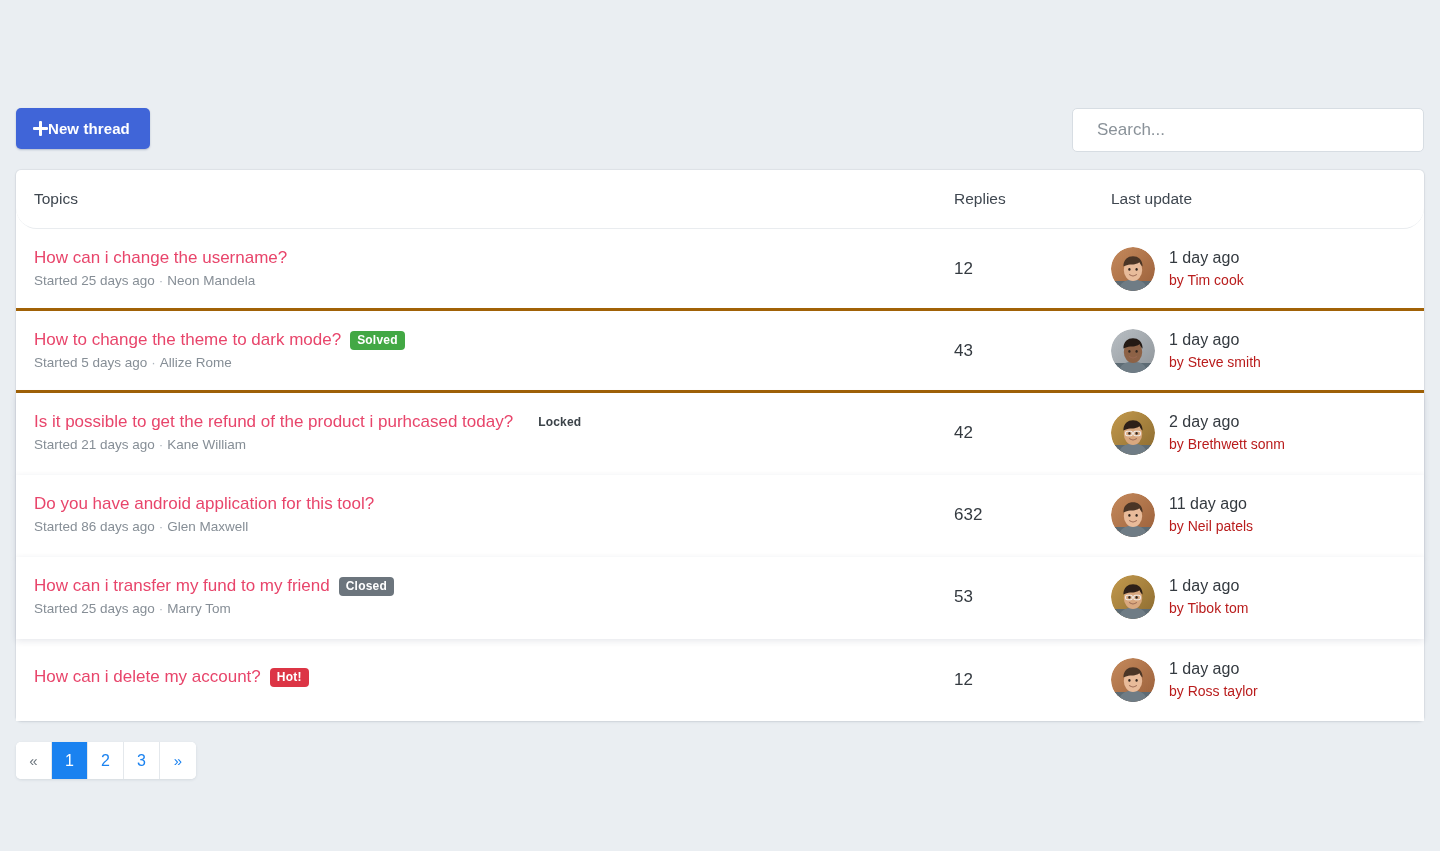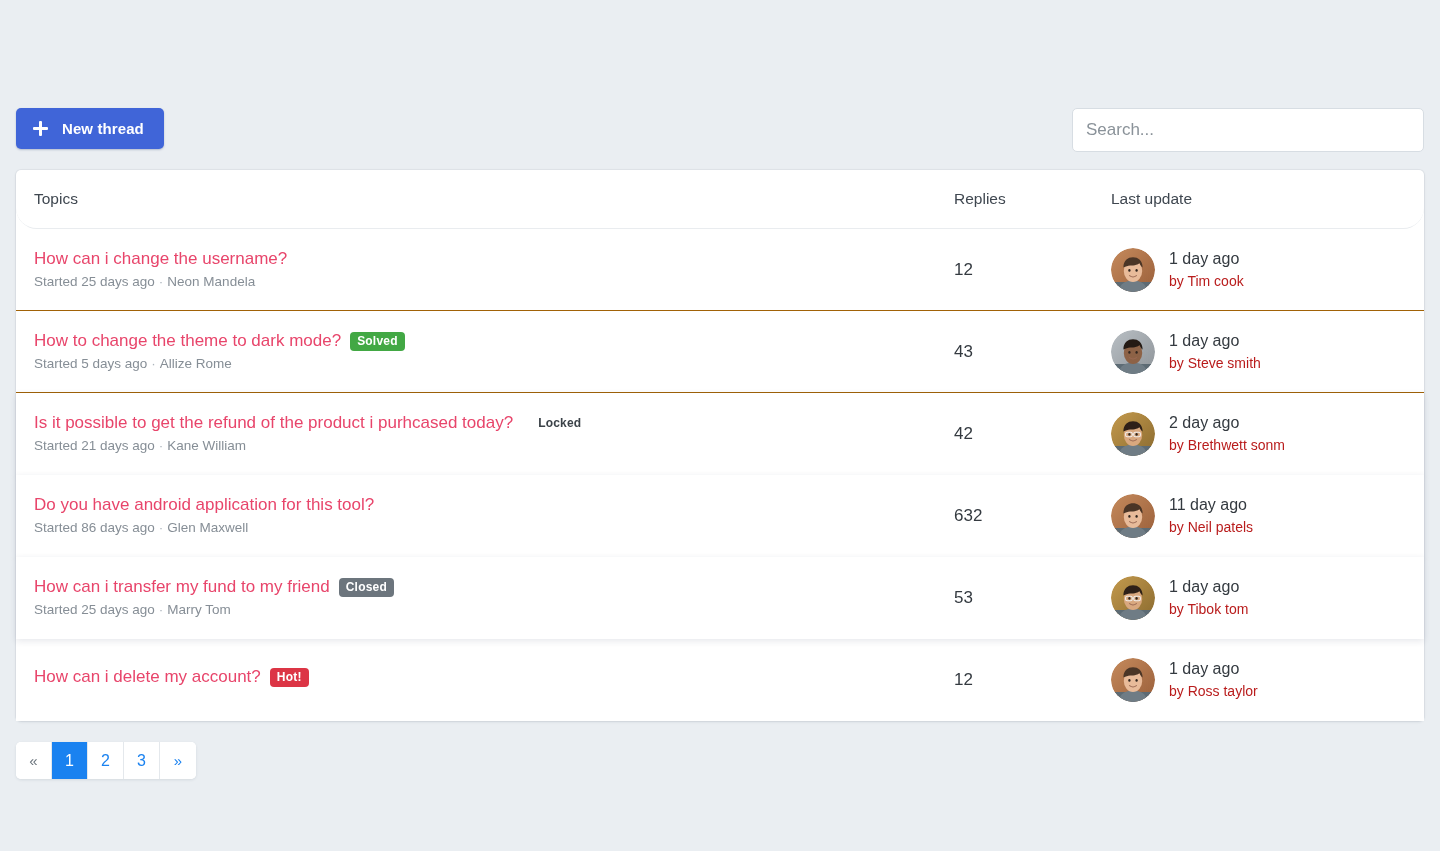--- a/index.html
+++ b/index.html
@@ -30,21 +30,20 @@
     top: 108px;
     height: 46px;
     display: flex;
     align-items: flex-start;
     justify-content: space-between;
   }
 
   .btn-new {
     display: inline-flex;
     align-items: center;
-    gap: 14px;
     height: 41px;
     padding: 0 20px 0 17px;
     background: #4065d8;
     color: #ffffff;
     border: none;
     border-radius: 5px;
     font-family: "Liberation Sans", sans-serif;
     font-size: 15px;
     font-weight: bold;
     letter-spacing: .1px;
@@ -64,21 +63,21 @@
     background: #ffffff;
     border-radius: 1px;
   }
   .plus-icon::before { left: 0; top: 6px; width: 15px; height: 3px; }
   .plus-icon::after  { top: 0; left: 6px; height: 15px; width: 3px; }
 
   .search-wrap { width: 352px; }
   .search-input {
     width: 100%;
     height: 44px;
-    padding: 0 13px;
+    padding: 0 24px;
     background: #ffffff;
     border: 1px solid #d7dde3;
     border-radius: 5px;
     font-family: "Liberation Sans", sans-serif;
     font-size: 17px;
     color: #495057;
     outline: none;
   }
   .search-input::placeholder { color: #8a9299; }
 
@@ -110,21 +109,21 @@
   .th-topics  { flex: none; width: 920px; }
   .th-replies { flex: none; width: 157px; }
   .th-update  { flex: none; }
 
   
   .row {
     display: flex;
     align-items: center;
     height: 82px;
     padding: 0 0 0 18px;
-    border-bottom: 1px solid #a16207;
+    border-bottom: 3px solid #a16207;
     background: #ffffff;
     position: relative;
     cursor: pointer;
   }
   .row:last-child { border-bottom: none; }
   .row.elevated {
     box-shadow: 0 2px 7px rgba(25,40,70,.11);
     border-bottom-color: transparent;
     z-index: 2;
   }

